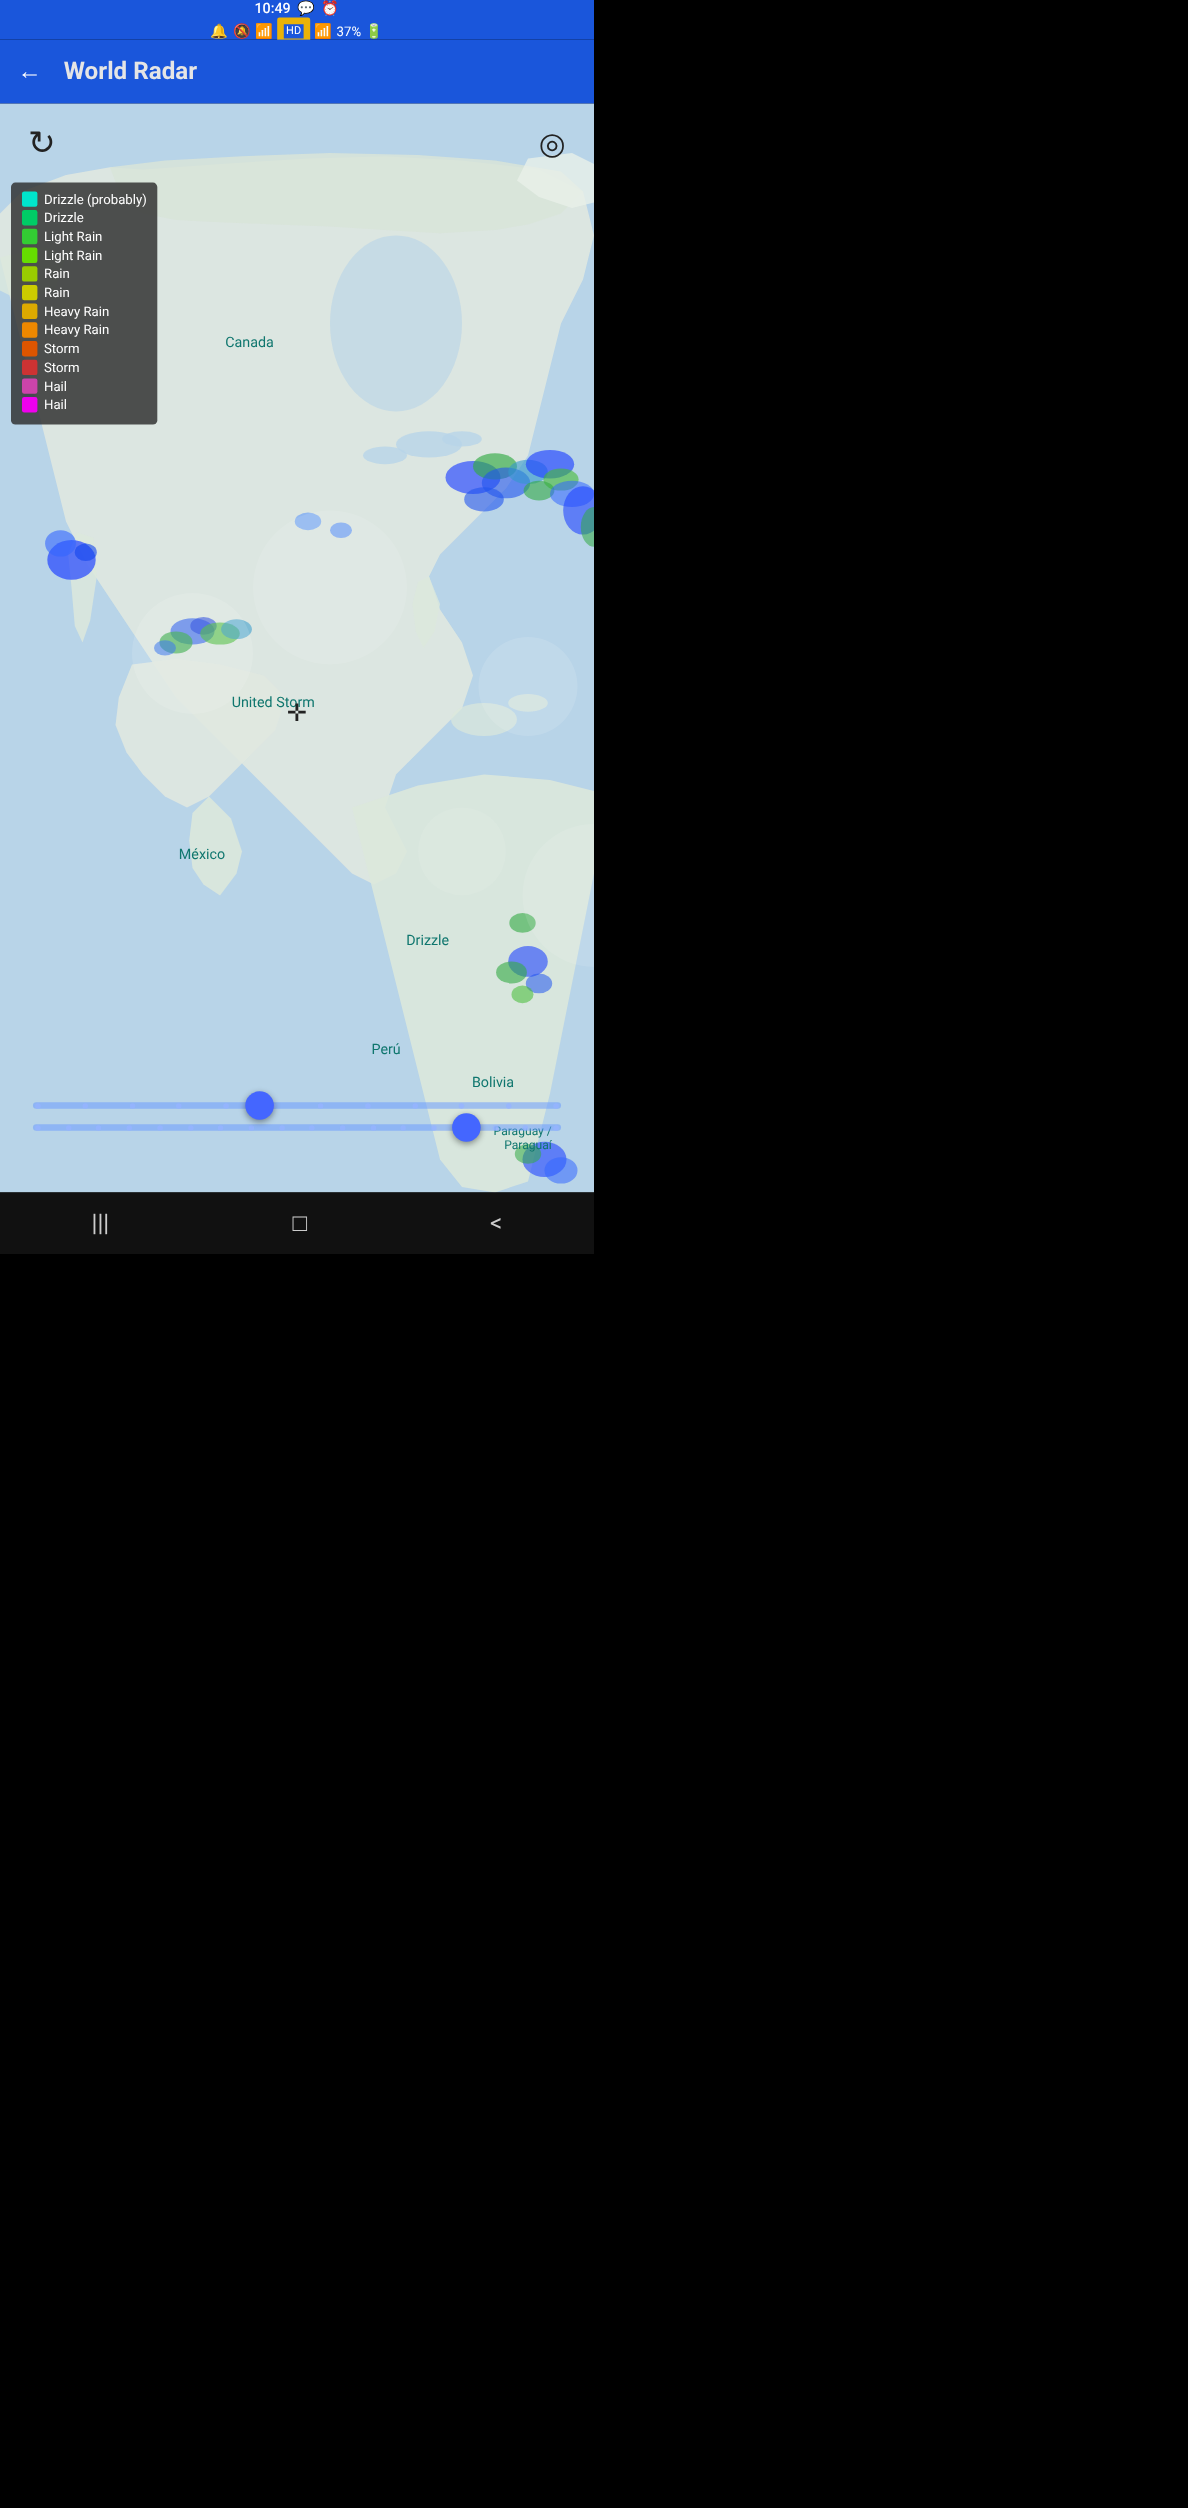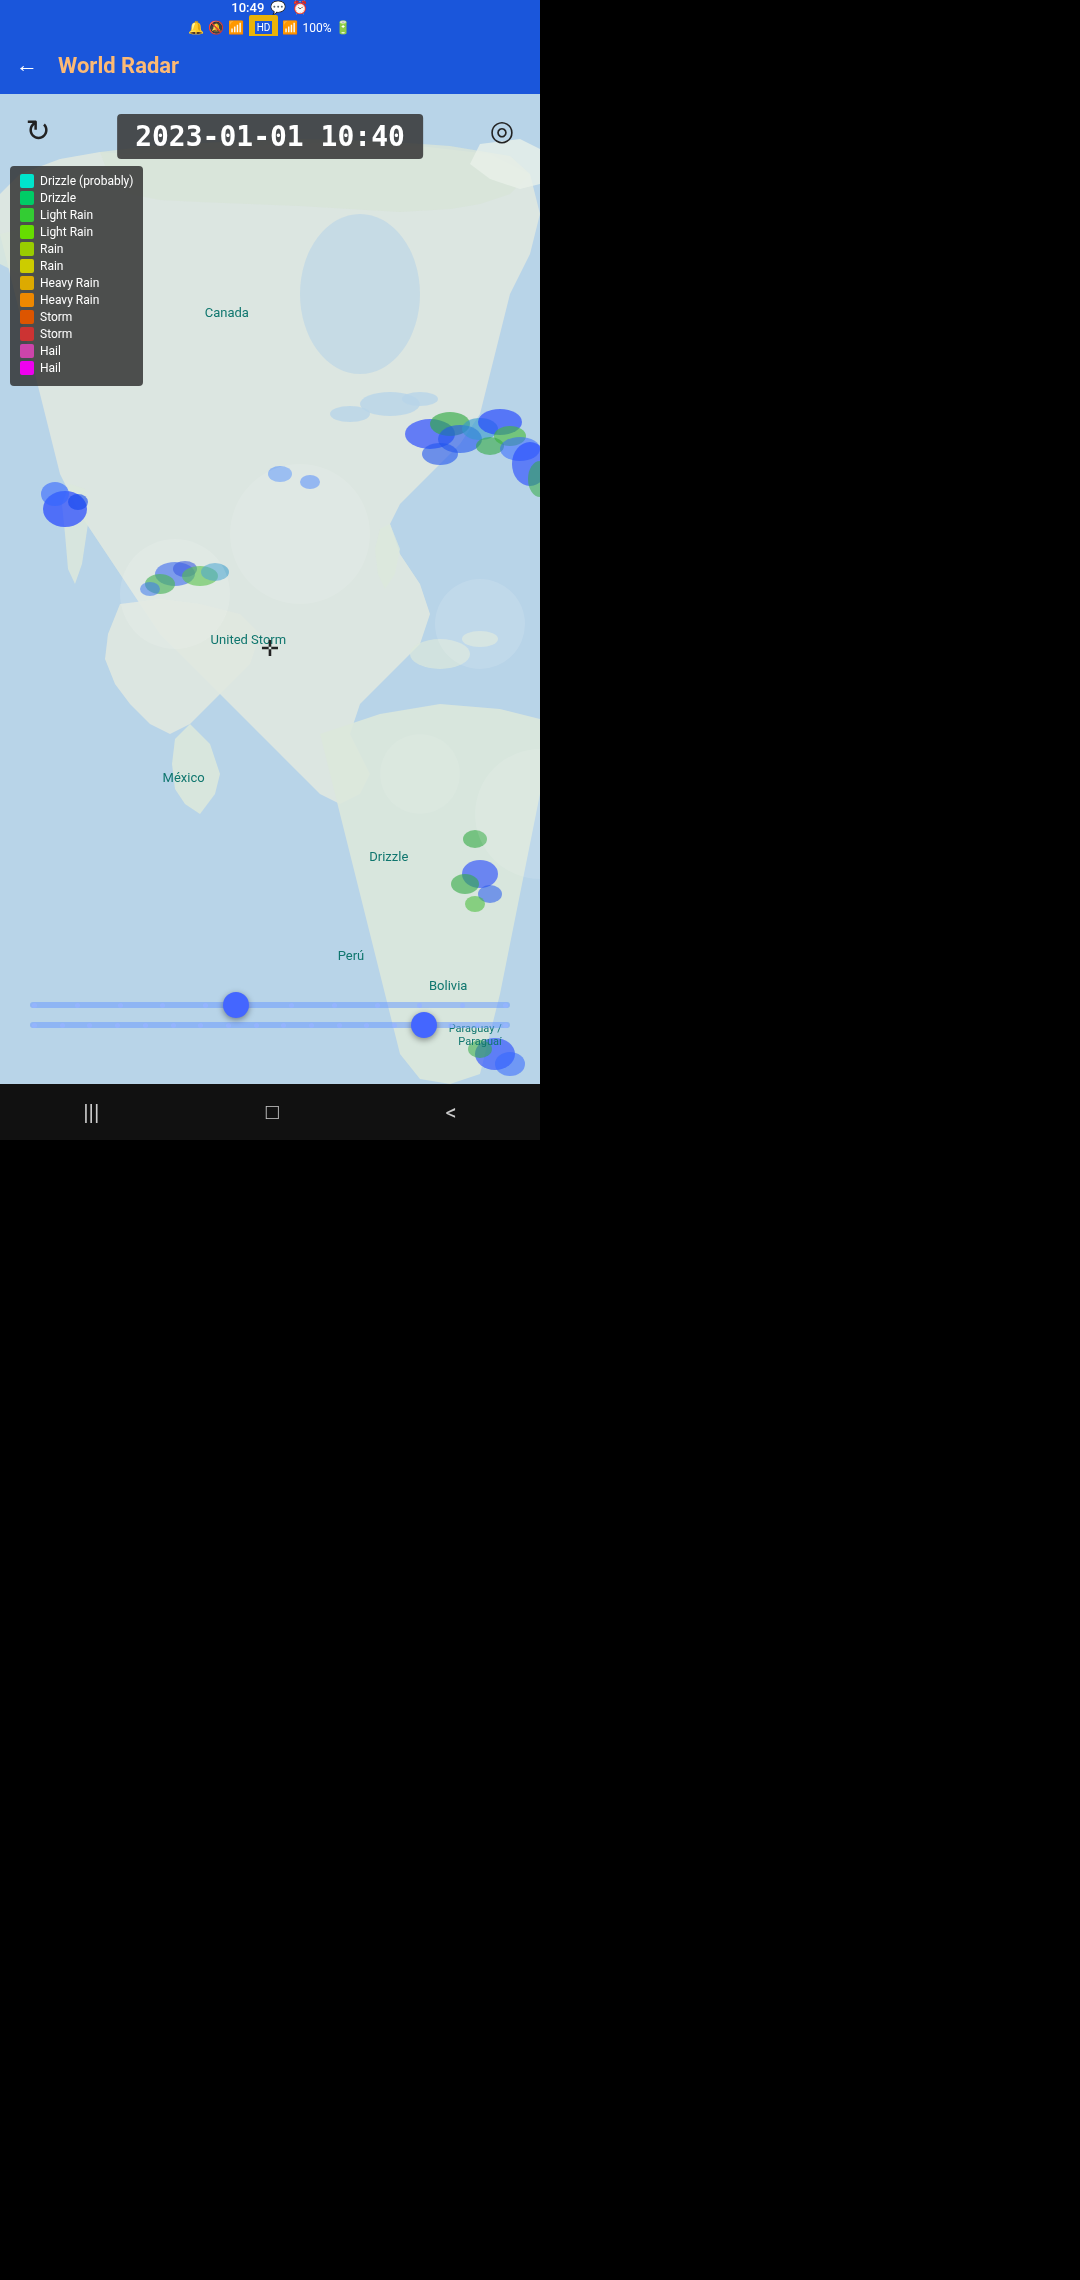--- a/index.html
+++ b/index.html
@@ -57,21 +57,21 @@
       gap: 20px;
       z-index: 100;
       position: relative;
     }
     .back-arrow {
       color: white;
       font-size: 22px;
       cursor: pointer;
     }
     .app-title {
-      color: #fdba74;
+      color: #e5e5e5;
       font-size: 22px;
       font-weight: 700;
     }
 
     
     #map-container {
       width: 100%;
       height: 990px;
       position: relative;
       background: #b8d4e8;
@@ -261,21 +261,21 @@
     <span>10:49</span>
     <span class="status-icon">💬</span>
     <span class="status-icon">⏰</span>
   </div>
   <div class="status-right">
     <span class="status-icon">🔔</span>
     <span class="status-icon">🔕</span>
     <span class="status-icon">📶</span>
     <span class="status-icon" style="font-size:10px;border:6px solid #eab308;padding:1px 2px;border-radius:2px;">HD</span>
     <span class="status-icon">📶</span>
-    <span>100%</span>
+    <span>37%</span>
     <span class="status-icon">🔋</span>
   </div>
 </div>
 
 <div id="app-bar">
   <span class="back-arrow">←</span>
   <span class="app-title">World Radar</span>
 </div>
 
 <div id="map-container">
@@ -387,21 +387,20 @@
   <div class="map-label" style="left:42%;top:22%;transform:translate(-50%,-50%);">Canada</div>
   <div class="map-label" style="left:46%;top:55%;transform:translate(-50%,-50%);">United Storm</div>
   <div class="map-label" style="left:34%;top:69%;transform:translate(-50%,-50%);">México</div>
   <div class="map-label" style="left:72%;top:77%;transform:translate(-50%,-50%);">Drizzle</div>
   <div class="map-label" style="left:65%;top:87%;transform:translate(-50%,-50%);">Perú</div>
   <div class="map-label" style="left:83%;top:90%;transform:translate(-50%,-50%);">Bolivia</div>
   <div class="map-label" style="left:88%;top:95%;transform:translate(-50%,-50%);font-size:11px;text-align:right;line-height:1.2;">Paraguay /<br>Paraguaí</div>
 
   <div class="crosshair" style="left:50%;top:56%;">✛</div>
 
-  <div id="timestamp">2023-01-01 10:40</div>
 
   <div id="refresh-btn">
     <span class="refresh-icon">↻</span>
   </div>
 
   <div id="location-btn">
     <span class="location-icon">◎</span>
   </div>
 
   <div id="legend">

